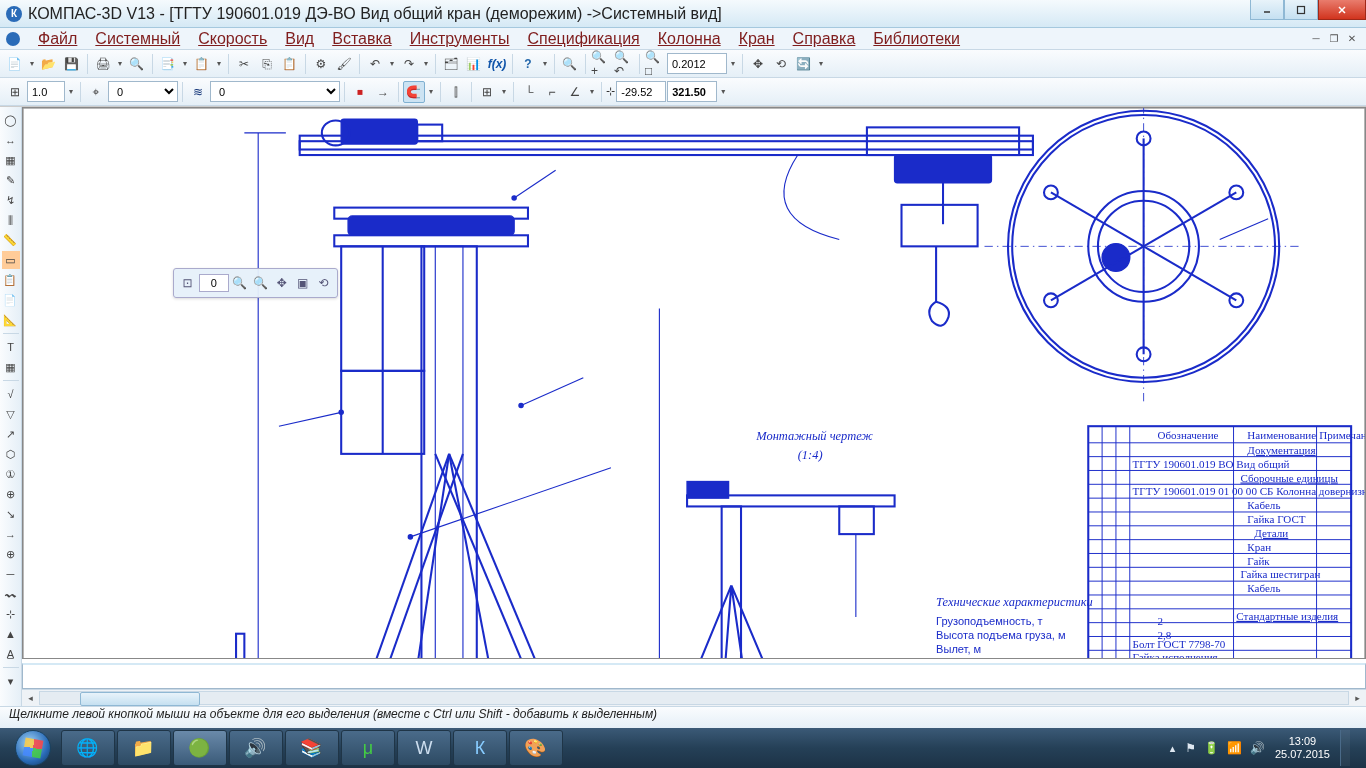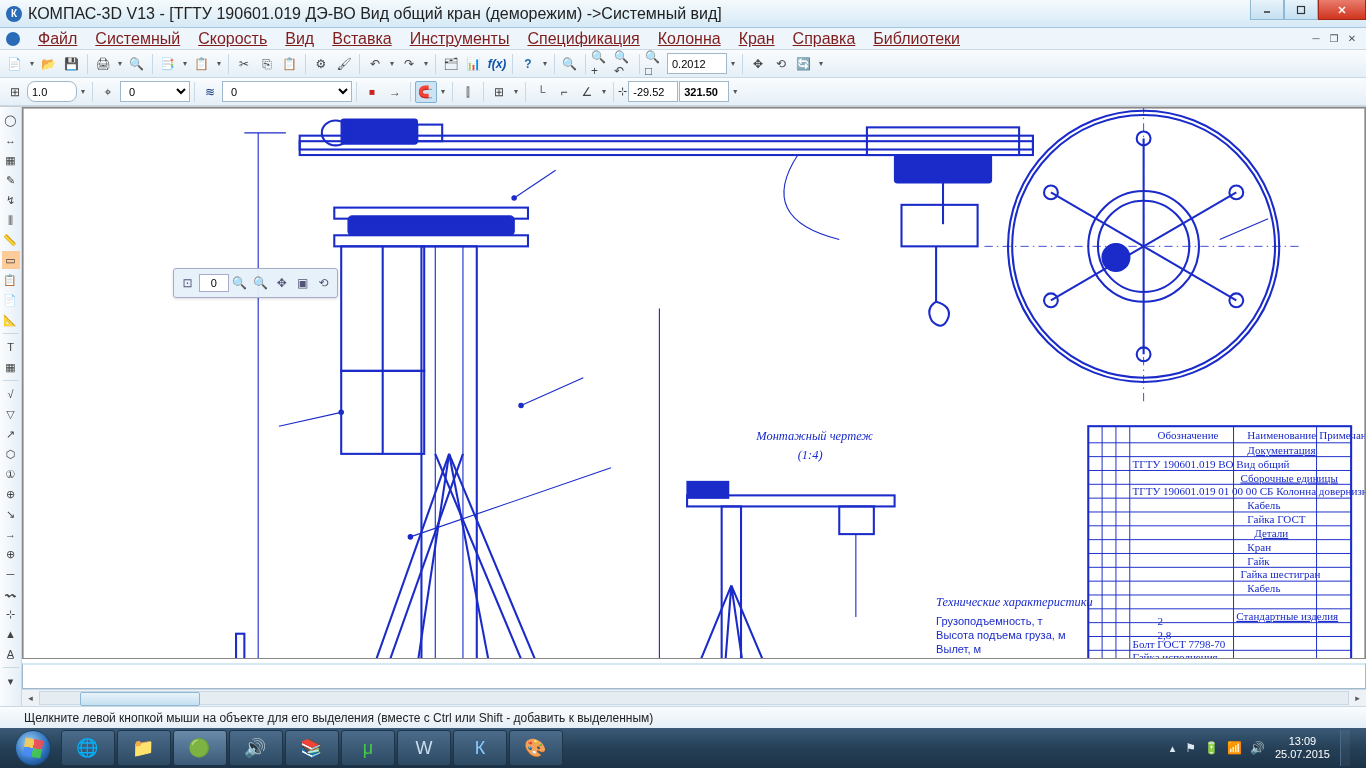--- a/index.html
+++ b/index.html
@@ -42,21 +42,21 @@
 
 
 .inputstrip { height:26px; border:1px solid #a0b8cc; border-top:2px solid #d5e9f5; background:#fff; margin:4px 0 0 0; }
 
 
 .hscroll { height:17px; background:#eef2f6; border-top:1px solid #c8d8e5; display:flex; align-items:center; }
 .hscroll .thumb { height:14px; background:linear-gradient(#e8f3fa,#c5e0f1); border:1px solid #8fb8d4; border-radius:2px; width:120px; margin-left:40px;}
 .hscroll .arrow { width:17px; height:14px; display:flex; align-items:center; justify-content:center; font-size:9px; color:#555; }
 
 
-.statusbar { height:22px; background:linear-gradient(#fafcfe,#e5eff7); border-top:1px solid #c8d8e5; display:flex; align-items:center; padding:0 24px; font-size:12px; color:#222; }
+.statusbar { height:22px; background:linear-gradient(#fafcfe,#e5eff7); border-top:1px solid #c8d8e5; display:flex; align-items:flex-start; padding:0 9px; font-size:12px; color:#222;font-style:italic; }
 
 
 .taskbar { height:40px; background: linear-gradient(#3b5a77, #254057 50%, #1c3246); display:flex; align-items:center; padding:0 6px; }
 .startbtn { width:54px; height:40px; display:flex; align-items:center; justify-content:center; }
 .orb { width:36px; height:36px; border-radius:50%; background: radial-gradient(circle at 40% 35%, #9fd3f6, #2a6bb8 60%, #103355); border:1px solid #1a4260; position:relative; }
 .orb::after { content:""; position:absolute; top:8px; left:8px; width:18px; height:18px; background: conic-gradient(#f44 0 90deg,#4c4 90deg 180deg,#48f 180deg 270deg,#fc4 270deg 360deg); opacity:.85; transform:rotate(10deg); }
 .taskbtn { height:36px; min-width:54px; margin:0 1px; background: linear-gradient(#4a6b8a,#2d4a63); border:1px solid #1f3547; border-radius:3px; display:flex; align-items:center; justify-content:center; font-size:18px;}
 .tasktray { margin-left:auto; display:flex; align-items:center; gap:10px; color:#fff; font-size:11px; padding-right:10px; }
 .trayicons { display:flex; gap:8px; font-size:12px; color:#dfe8f1; }
 .clock { text-align:center; line-height:1.2; }
@@ -166,21 +166,21 @@
   <span class="tdrop">▾</span>
   <span class="tsep"></span>
   <span class="tbtn">✥</span>
   <span class="tbtn">⟲</span>
   <span class="tbtn">🔄</span>
   <span class="tdrop">▾</span>
 </div>
 
 <div class="toolbar">
   <span class="tbtn">⊞</span>
-  <input class="tsel" style="width: 50px; border-radius: 8px;" value="1.0">
+  <input class="tsel" style="width: 38px;" value="1.0">
   <span class="tdrop">▾</span>
   <span class="tsep"></span>
   <span class="tbtn">⌖</span>
   <select class="tsel" style="width:70px"><option>0</option></select>
   <span class="tsep"></span>
   <span class="tbtn" style="color:#137;">≋</span>
   <select class="tsel" style="width:130px"><option>0</option></select>
   <span class="tsep"></span>
   <span class="tbtn" style="color:#c22;">⏹</span>
   <span class="tbtn">→</span>

